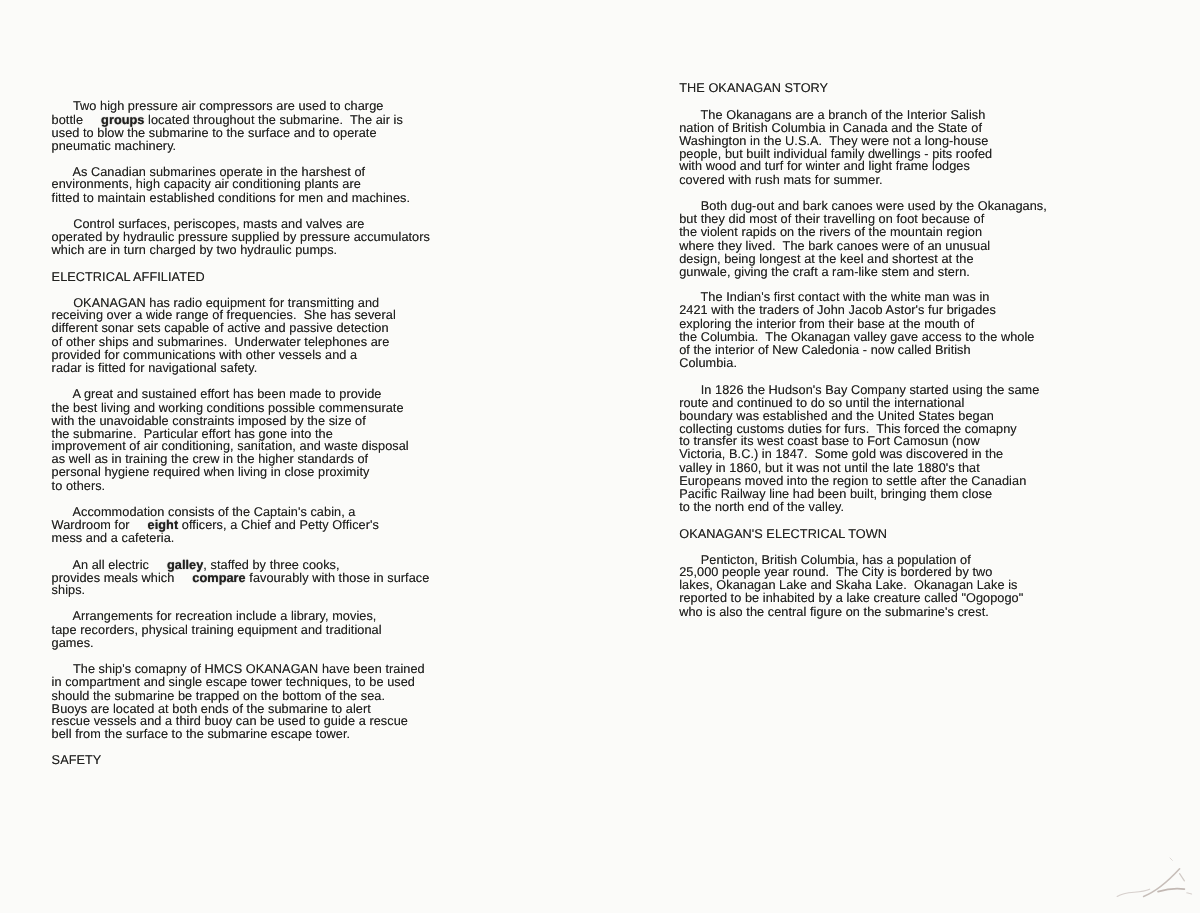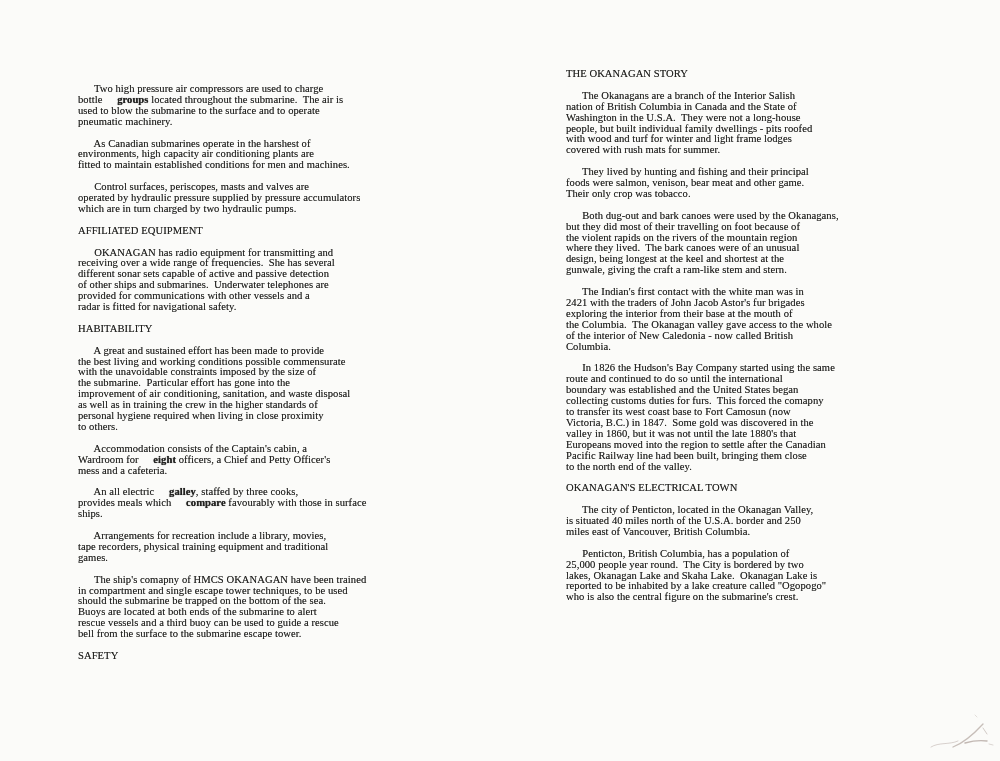--- a/index.html
+++ b/index.html
@@ -12,29 +12,29 @@
     position: relative;
     overflow: hidden;
     background: var(--paper, #fbfbf9);
   }
   .page {
     position: absolute;
     inset: 0;
   }
   .column {
     position: absolute;
-    font-family: Liberation Serif, serif;
+    font-family: Liberation Sans, sans-serif;
     font-size: 10.6px;
     line-height: 10.9px;
     letter-spacing: 0.05px;
     color: var(--ink, #222220);
     white-space: pre;
     text-shadow: 0 0 0.5px rgba(35,35,35,0.55);
   }
-  .column-left  { left: 43px;  top: 84px; width: 505px; margin-left: 35px; }
+  .column-left  { left: 43px;  top: 84px; width: 505px; }
   .column-right { left: 566px; top: 69px; width: 432px; }
   .block { margin: 0 0 10.9px 0; }
   .block:last-child { margin-bottom: 0; }
   .heading { font-weight: normal; }
   .block strong { font-weight: 700; text-shadow: 0 0 0.8px rgba(20,20,20,0.8); padding-left: 12px; }
   .scribble {
     position: absolute;
     left: 925px;
     top: 700px;
   }
@@ -48,26 +48,26 @@
 <body>
 
 <div class="page">
   <div class="column column-left"><div class="block paragraph">      Two high pressure air compressors are used to charge
 bottle <strong>groups</strong> located throughout the submarine.  The air is
 used to blow the submarine to the surface and to operate
 pneumatic machinery.</div><div class="block paragraph">      As Canadian submarines operate in the harshest of
 environments, high capacity air conditioning plants are
 fitted to maintain established conditions for men and machines.</div><div class="block paragraph">      Control surfaces, periscopes, masts and valves are
 operated by hydraulic pressure supplied by pressure accumulators
-which are in turn charged by two hydraulic pumps.</div><div class="block heading">AFFILIATED EQUIPMENT</div><div class="block paragraph">      OKANAGAN has radio equipment for transmitting and
+which are in turn charged by two hydraulic pumps.</div><div class="block heading">ELECTRICAL AFFILIATED</div><div class="block paragraph">      OKANAGAN has radio equipment for transmitting and
 receiving over a wide range of frequencies.  She has several
 different sonar sets capable of active and passive detection
 of other ships and submarines.  Underwater telephones are
 provided for communications with other vessels and a
-radar is fitted for navigational safety.</div><div class="block heading">HABITABILITY</div><div class="block paragraph">      A great and sustained effort has been made to provide
+radar is fitted for navigational safety.</div><div class="block paragraph">      A great and sustained effort has been made to provide
 the best living and working conditions possible commensurate
 with the unavoidable constraints imposed by the size of
 the submarine.  Particular effort has gone into the
 improvement of air conditioning, sanitation, and waste disposal
 as well as in training the crew in the higher standards of
 personal hygiene required when living in close proximity
 to others.</div><div class="block paragraph">      Accommodation consists of the Captain's cabin, a
 Wardroom for <strong>eight</strong> officers, a Chief and Petty Officer's
 mess and a cafeteria.</div><div class="block paragraph">      An all electric <strong>galley</strong>, staffed by three cooks,
 provides meals which <strong>compare</strong> favourably with those in surface
@@ -77,44 +77,40 @@
 in compartment and single escape tower techniques, to be used
 should the submarine be trapped on the bottom of the sea.
 Buoys are located at both ends of the submarine to alert
 rescue vessels and a third buoy can be used to guide a rescue
 bell from the surface to the submarine escape tower.</div><div class="block heading">SAFETY</div></div>
   <div class="column column-right"><div class="block heading">THE OKANAGAN STORY</div><div class="block paragraph">      The Okanagans are a branch of the Interior Salish
 nation of British Columbia in Canada and the State of
 Washington in the U.S.A.  They were not a long-house
 people, but built individual family dwellings - pits roofed
 with wood and turf for winter and light frame lodges
-covered with rush mats for summer.</div><div class="block paragraph">      They lived by hunting and fishing and their principal
-foods were salmon, venison, bear meat and other game.
-Their only crop was tobacco.</div><div class="block paragraph">      Both dug-out and bark canoes were used by the Okanagans,
+covered with rush mats for summer.</div><div class="block paragraph">      Both dug-out and bark canoes were used by the Okanagans,
 but they did most of their travelling on foot because of
 the violent rapids on the rivers of the mountain region
 where they lived.  The bark canoes were of an unusual
 design, being longest at the keel and shortest at the
 gunwale, giving the craft a ram-like stem and stern.</div><div class="block paragraph">      The Indian's first contact with the white man was in
 2421 with the traders of John Jacob Astor's fur brigades
 exploring the interior from their base at the mouth of
 the Columbia.  The Okanagan valley gave access to the whole
 of the interior of New Caledonia - now called British
 Columbia.</div><div class="block paragraph">      In 1826 the Hudson's Bay Company started using the same
 route and continued to do so until the international
 boundary was established and the United States began
 collecting customs duties for furs.  This forced the comapny
 to transfer its west coast base to Fort Camosun (now
 Victoria, B.C.) in 1847.  Some gold was discovered in the
 valley in 1860, but it was not until the late 1880's that
 Europeans moved into the region to settle after the Canadian
 Pacific Railway line had been built, bringing them close
-to the north end of the valley.</div><div class="block heading">OKANAGAN'S ELECTRICAL TOWN</div><div class="block paragraph">      The city of Penticton, located in the Okanagan Valley,
-is situated 40 miles north of the U.S.A. border and 250
-miles east of Vancouver, British Columbia.</div><div class="block paragraph">      Penticton, British Columbia, has a population of
+to the north end of the valley.</div><div class="block heading">OKANAGAN'S ELECTRICAL TOWN</div><div class="block paragraph">      Penticton, British Columbia, has a population of
 25,000 people year round.  The City is bordered by two
 lakes, Okanagan Lake and Skaha Lake.  Okanagan Lake is
 reported to be inhabited by a lake creature called "Ogopogo"
 who is also the central figure on the submarine's crest.</div></div>
 
   <svg class="scribble" width="75" height="60" viewBox="0 0 75 60">
     <path d="M6 47 C 14 42, 24 45, 33 41" stroke-width="1" opacity="0.35"></path>
     <path d="M28 47 C 36 44, 46 37, 58 24" stroke-width="1.3" opacity="0.5"></path>
     <path d="M40 43 C 47 41, 55 40, 62 41" stroke-width="1.4" opacity="0.55"></path>
     <path d="M58 28 l 4 6" stroke-width="1" opacity="0.4"></path>

